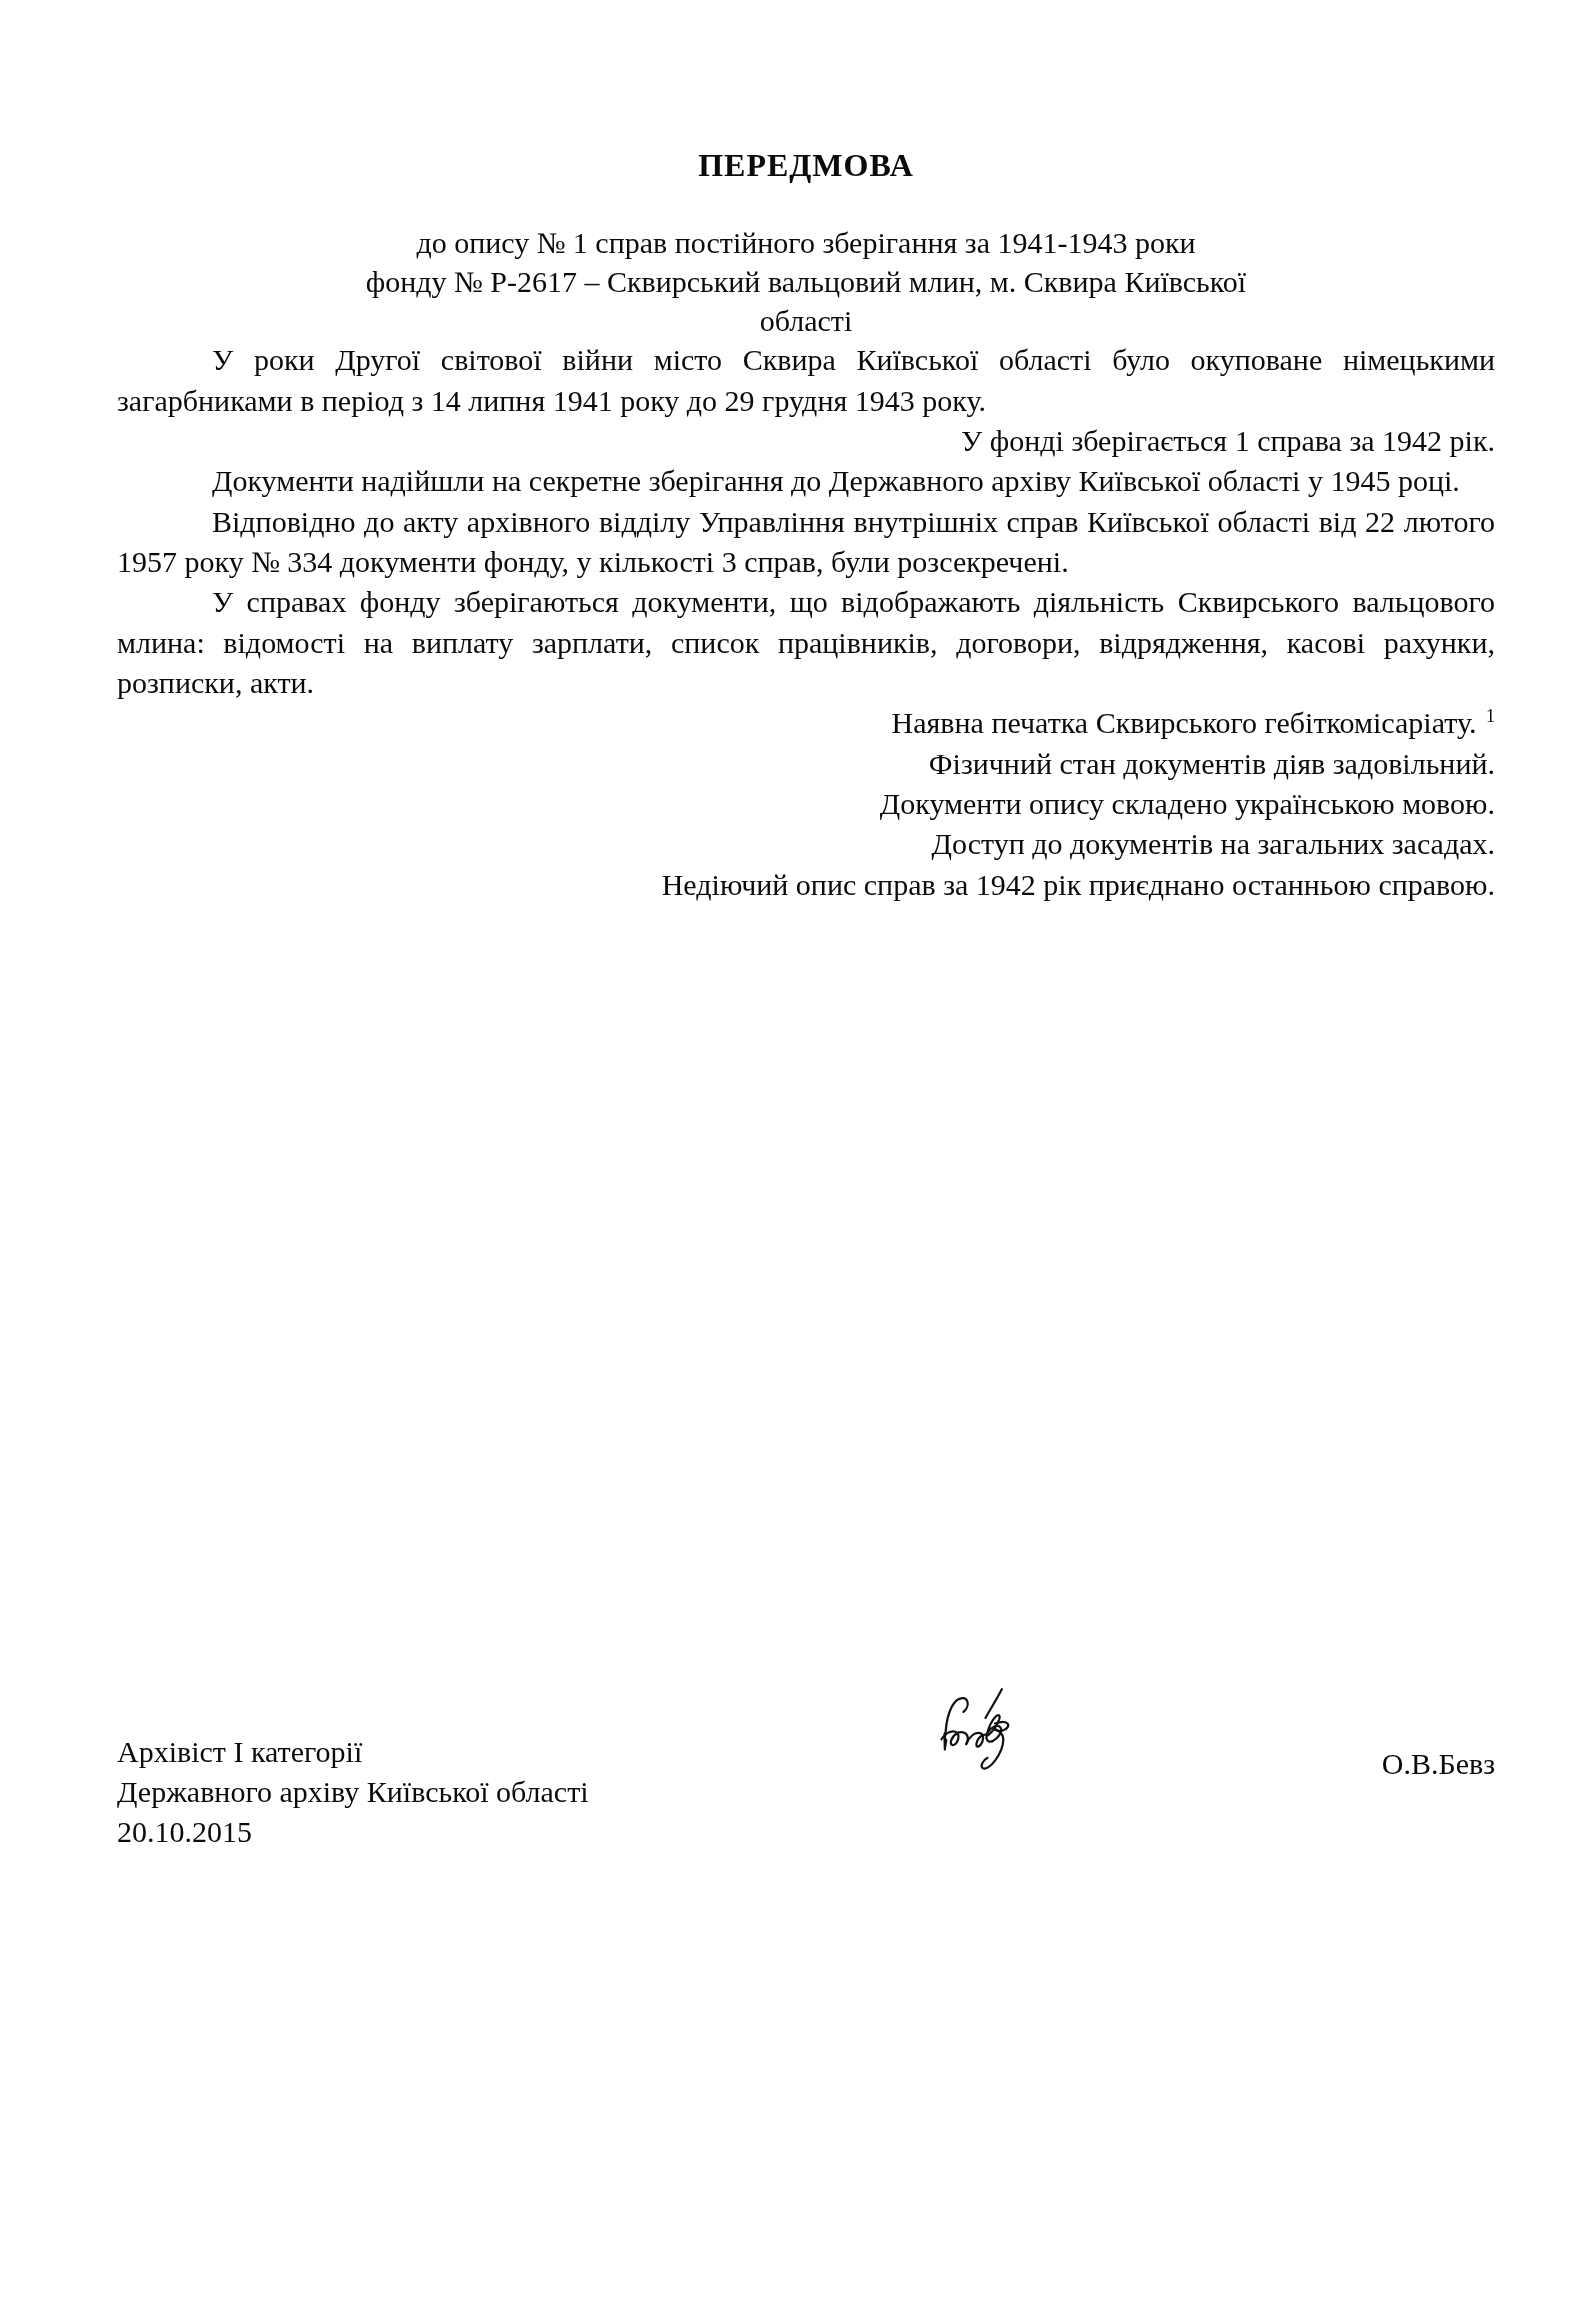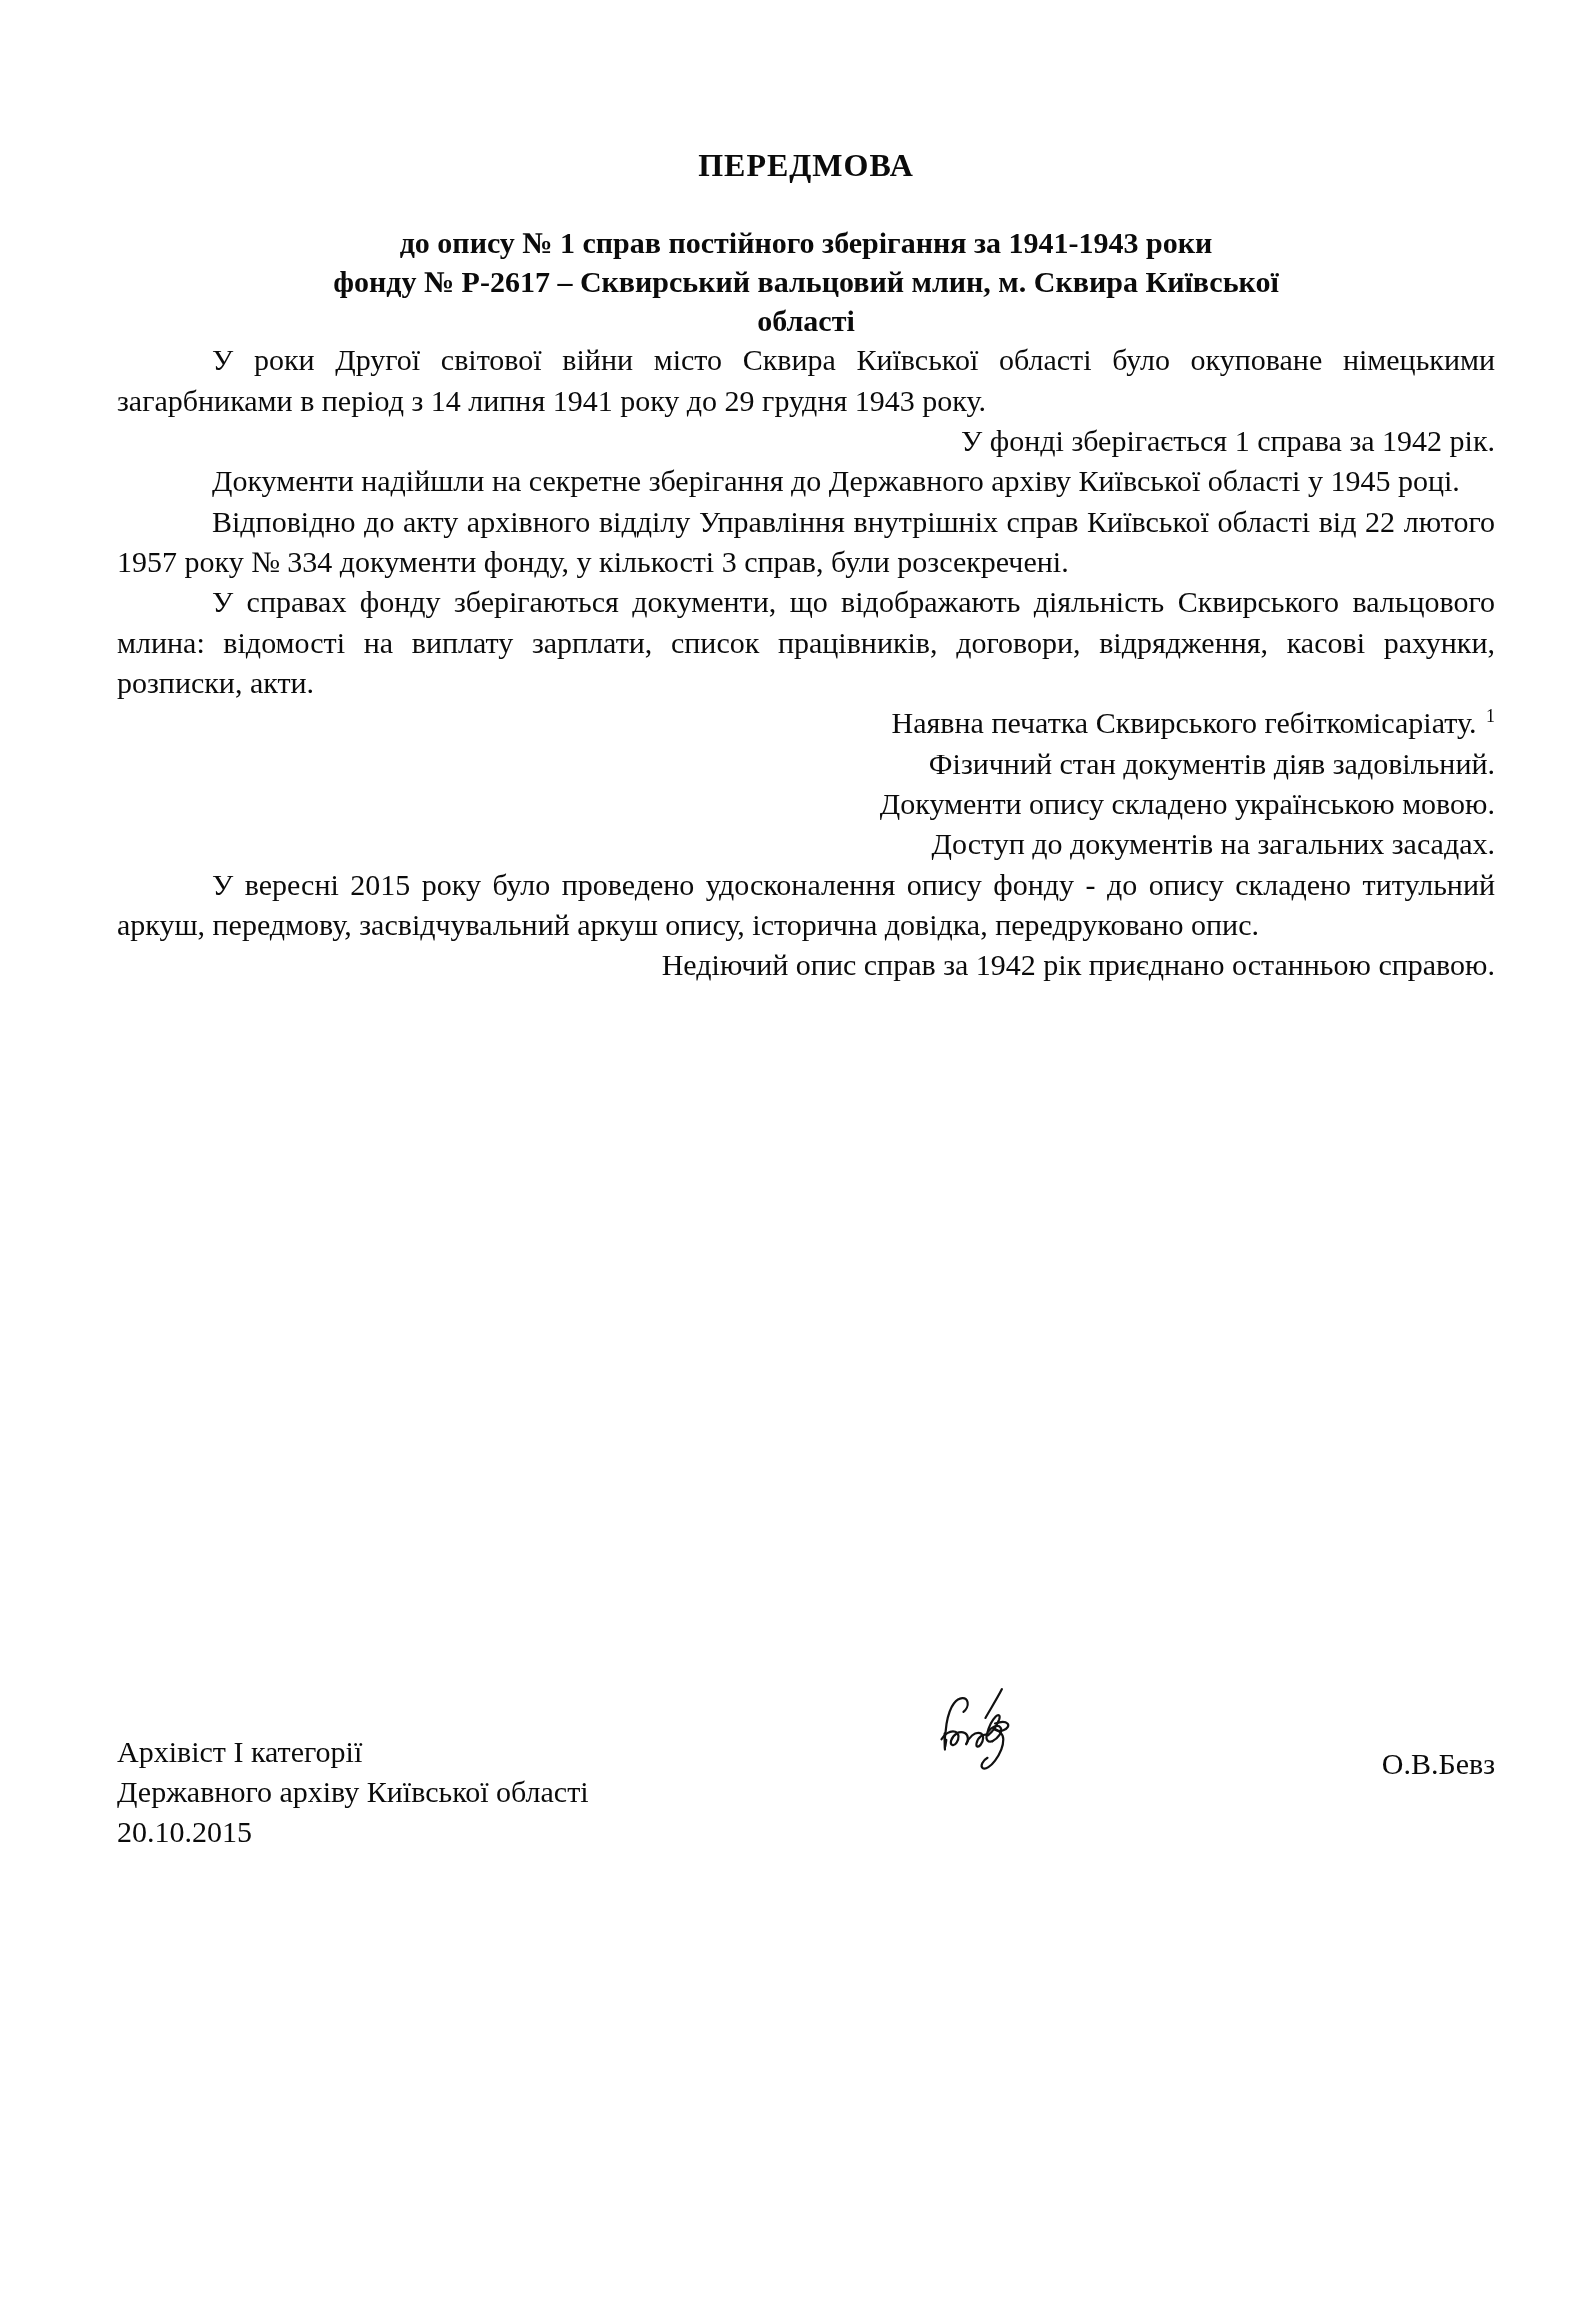--- a/index.html
+++ b/index.html
@@ -29,21 +29,21 @@
   .doc-title {
     text-align: center;
     font-weight: bold;
     font-size: 32px;
     letter-spacing: 1px;
     margin-top: 148px;
     line-height: 1.1;
   }
   .subtitle {
     text-align: center;
-    font-weight: bold;
+    font-weight: normal;
     font-size: 30px;
     line-height: 1.30;
     margin-top: 40px;
     padding: 0 24px;
   }
   .subtitle .sline {
     display: block;
   }
 
   
@@ -143,21 +143,20 @@
     <div class="body-block">
       <p class="para">У роки Другої світової війни місто Сквира Київської області було окуповане німецькими загарбниками в період з 14 липня 1941 року до 29 грудня 1943 року.</p>
       <p class="para nojust">У фонді зберігається 1 справа за 1942 рік.</p>
       <p class="para">Документи надійшли на секретне зберігання до Державного архіву Київської області у 1945 році.</p>
       <p class="para">Відповідно до акту архівного відділу Управління внутрішніх справ Київської області від 22 лютого 1957 року № 334 документи фонду, у кількості 3 справ,  були розсекречені.</p>
       <p class="para">У справах фонду зберігаються документи, що відображають діяльність Сквирського вальцового млина: відомості на виплату зарплати, список працівників, договори, відрядження, касові рахунки, розписки, акти.</p>
       <p class="para nojust"><span>Наявна печатка Сквирського гебіткомісаріату.</span><sup class="fn-ref">1</sup></p>
       <p class="para nojust">Фізичний стан документів діяв задовільний.</p>
       <p class="para nojust">Документи опису складено українською мовою.</p>
       <p class="para nojust">Доступ до документів на загальних засадах.</p>
-      <p class="para">У вересні 2015 року було проведено удосконалення опису фонду - до опису складено титульний аркуш, передмову, засвідчувальний аркуш опису, історична довідка, передруковано опис.</p>
       <p class="para nojust">Недіючий опис справ за 1942 рік приєднано останньою справою.</p>
     </div>
   </div>
 
   <svg class="signature-mark" viewBox="0 0 230 230">
     <g fill="none" stroke="#111111" stroke-width="3.2" stroke-linecap="round" stroke-linejoin="round">
       <path d="M45,110 C44,86 48,56 58,43 C66,33 76,33 78,41 C79,46 76,52 72,55"></path>
       <path d="M45,108 C44,86 45,76 45,101 C45,112 46,102 47,96"></path>
       <path d="M40,95 C44,88 52,82 60,84 C66,86 66,94 62,100 C58,106 52,104 54,97
                C57,88 66,82 74,86 C80,89 79,98 76,102"></path>

